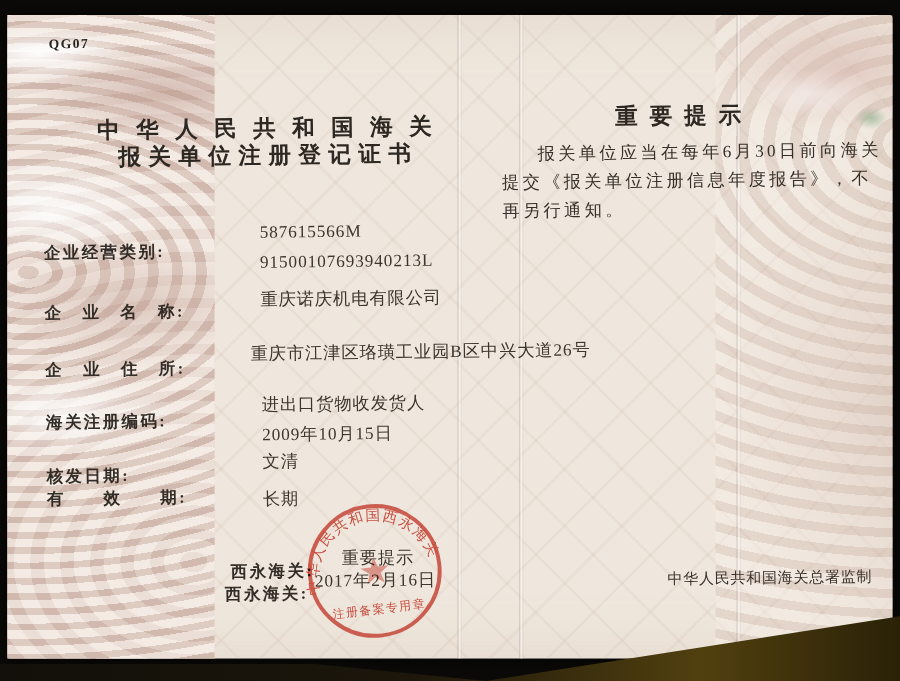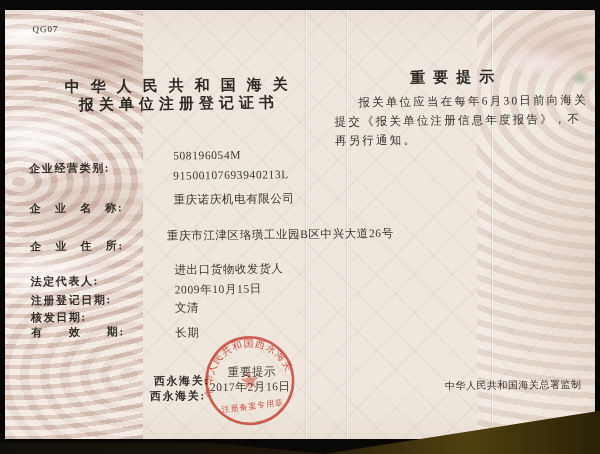--- a/index.html
+++ b/index.html
@@ -36,21 +36,21 @@
         repeating-radial-gradient(ellipse 240px 180px at 110% 20%, rgba(198,168,156,.25) 0 8px, rgba(248,241,235,.4) 8px 18px);}
   .fold{position:absolute;top:0;height:100%;width:3px;
         background:linear-gradient(to right, rgba(135,110,95,.30), rgba(255,255,255,.55), rgba(135,110,95,.12));}
   
   #wedge{position:absolute;inset:0;z-index:5;pointer-events:none;
          clip-path:polygon(54% 100%, 100% 90.5%, 100% 100%, 0 100%, 0 97.5%, 35% 97.5%);
          background:linear-gradient(90deg,#12100a 0%,#1c160b 45%,#51400f 78%,#2a2107 100%);}
   
   #content{position:absolute;inset:0;transform:rotate(-0.7deg);transform-origin:300px 230px;z-index:3;}
   .t{position:absolute;white-space:nowrap;color:#37302a;}
-  .code{font-size:9px;font-weight:normal;letter-spacing:1px;color:#26221e;}
+  .code{font-size:9px;font-weight:bold;letter-spacing:1px;color:#26221e;}
   .title1{left:38px;top:75px;width:280px;text-align:center;font-size:15px;font-weight:bold;
           letter-spacing:11px;text-indent:11px;color:#2e2823;}
   .title2{left:58px;top:93px;width:240px;text-align:center;font-size:15px;font-weight:bold;
           letter-spacing:5px;text-indent:5px;color:#2e2823;}
   .lbl{font-size:11px;font-weight:bold;letter-spacing:1.6px;color:#332d27;}
   .val{font-size:11.5px;letter-spacing:.6px;color:#3d362e;}
   .rtitle{left:388px;top:70px;width:132px;text-align:center;font-size:15px;font-weight:bold;
           letter-spacing:8px;text-indent:8px;color:#2e2823;}
   .rbody{font-size:11.5px;letter-spacing:2.2px;color:#37302a;}
   .rfooter{font-size:10px;letter-spacing:.5px;color:#37302a;}
@@ -74,34 +74,33 @@
   </div>
 
   <div id="content">
 
     <div class="t code" style="left:35px;top:21px">QG07</div>
 
     <div class="t title1">中华人民共和国海关</div>
     <div class="t title2">报关单位注册登记证书</div>
 
     <div class="t lbl" style="left:30px;top:158px">企业经营类别:</div>
-    <div class="t val" style="left:174px;top:148px">508196054M</div>
+    <div class="t val" style="left:174px;top:148px">587615566M</div>
 
     <div class="t val" style="left:174px;top:168px">91500107693940213L</div>
 
     <div class="t lbl" style="left:30px;top:198px">企　业　名　称:</div>
     <div class="t val" style="left:174px;top:191px">重庆诺庆机电有限公司</div>
 
     <div class="t lbl" style="left:30px;top:236px">企　业　住　所:</div>
     <div class="t val" style="left:167px;top:227px">重庆市江津区珞璜工业园B区中兴大道26号</div>
 
-    <div class="t lbl" style="left:30px;top:271px">法定代表人:</div>
+    <div class="t lbl" style="left:30px;top:271px">海关注册编码:</div>
     <div class="t val" style="left:174px;top:261px">进出口货物收发货人</div>
 
-    <div class="t lbl" style="left:30px;top:290px">注册登记日期:</div>
     <div class="t val" style="left:174px;top:281px">2009年10月15日</div>
 
     <div class="t lbl" style="left:30px;top:307px">核发日期:</div>
     <div class="t val" style="left:174px;top:299px">文清</div>
 
     <div class="t lbl" style="left:30px;top:322px">有　　效　　期:</div>
     <div class="t val" style="left:174px;top:324px">长期</div>
 
     <div class="t lbl" style="left:152px;top:372px">西永海关:</div>
     <div class="t val" style="left:226px;top:364px">重要提示</div>

